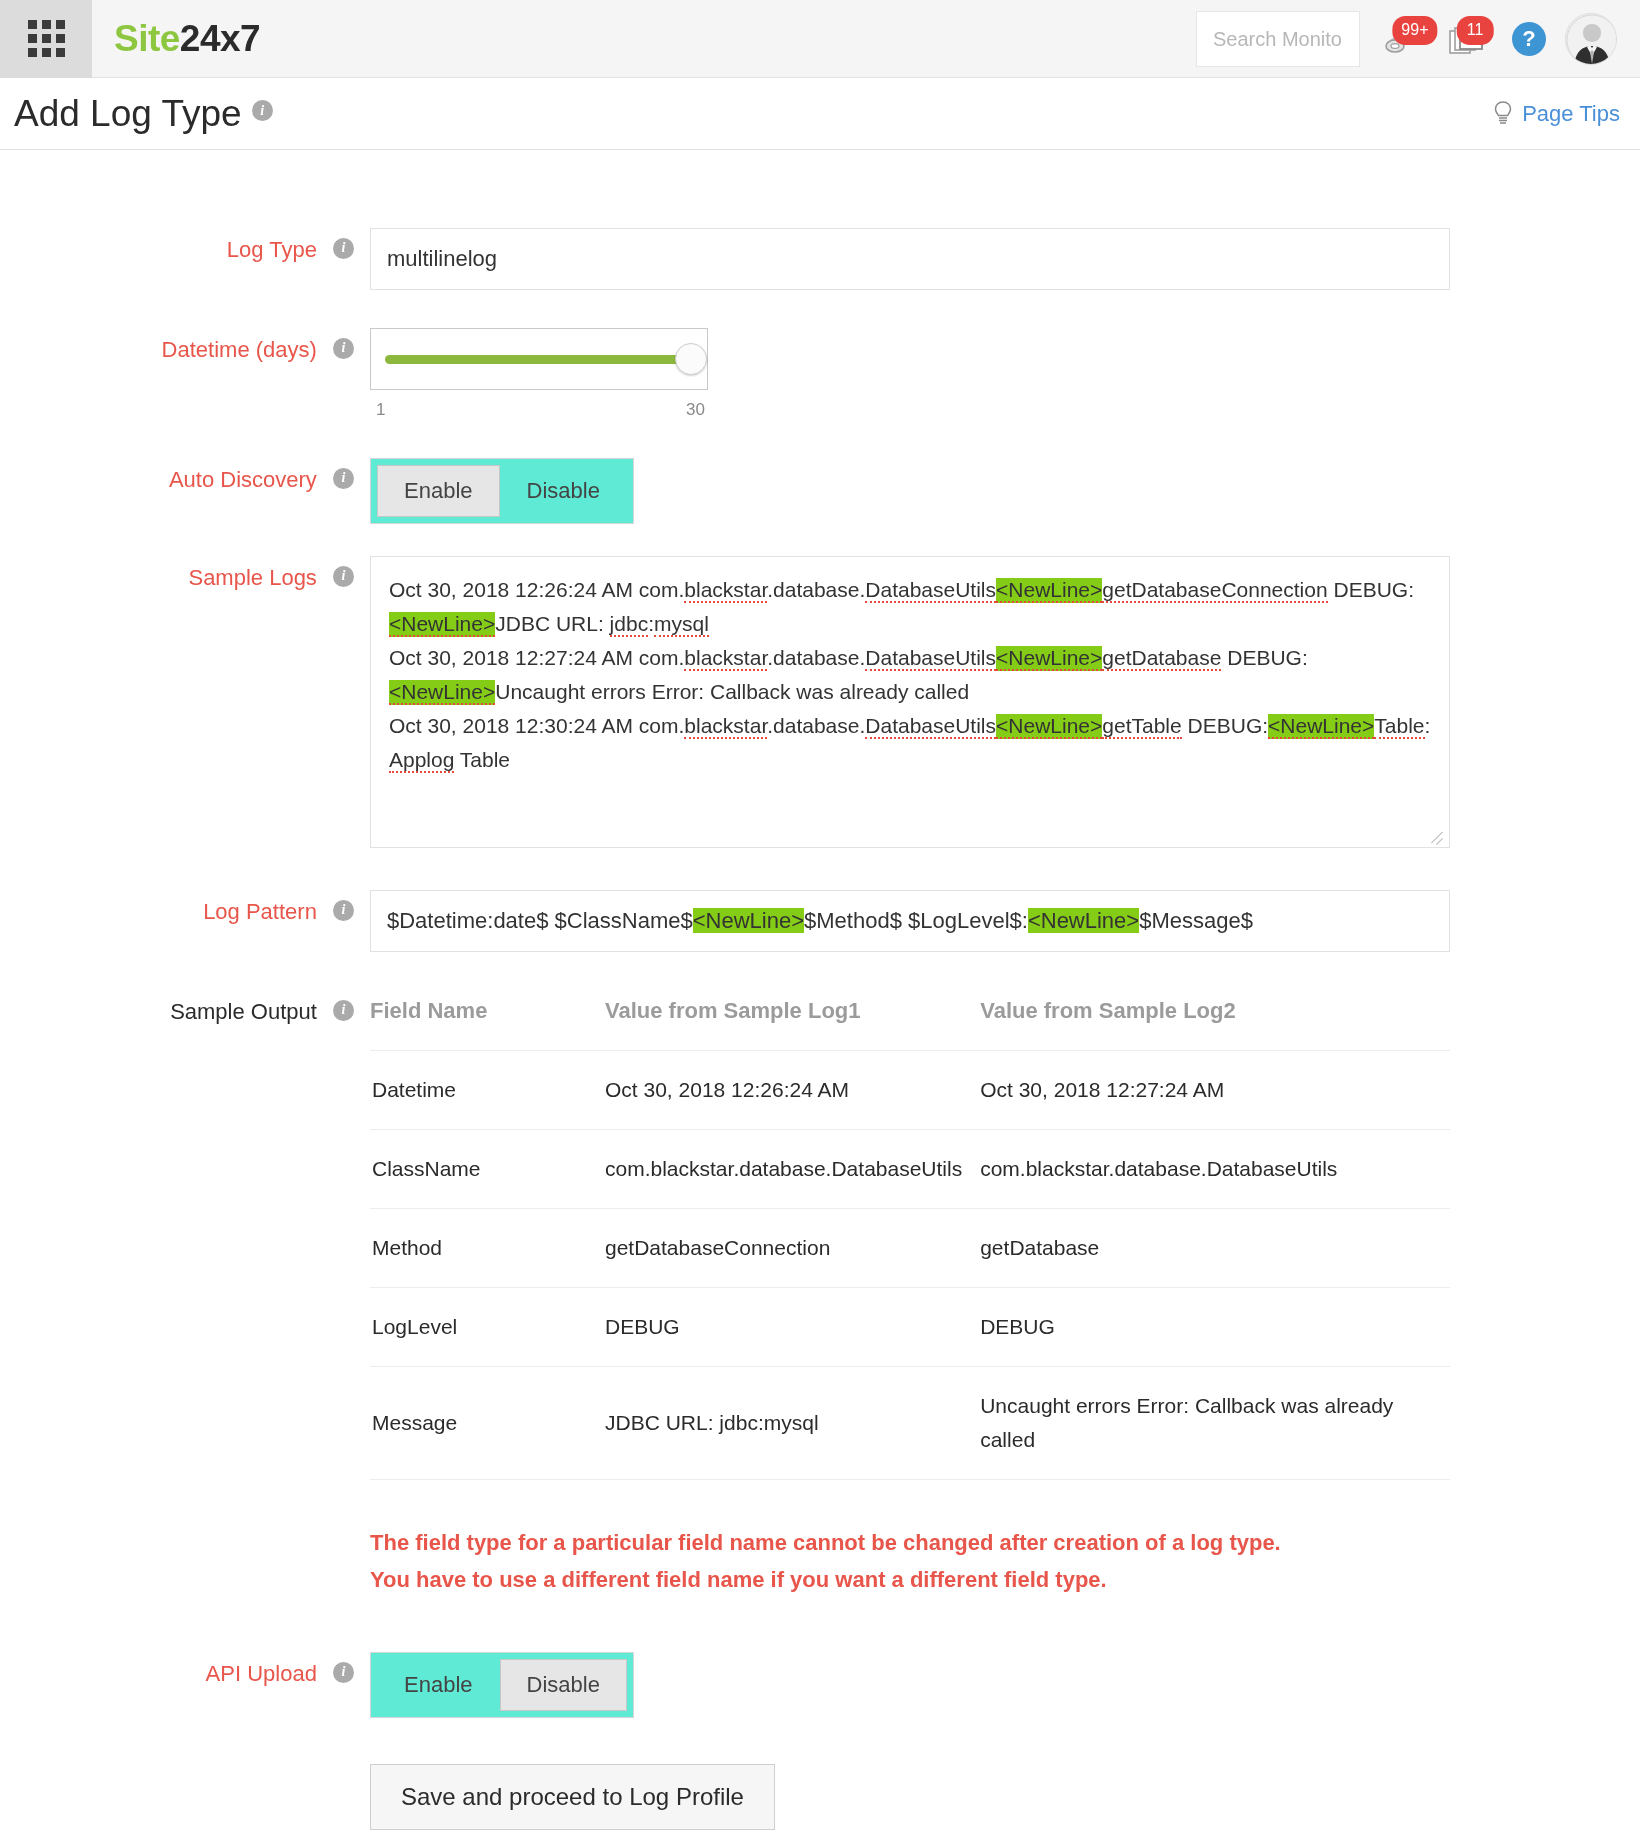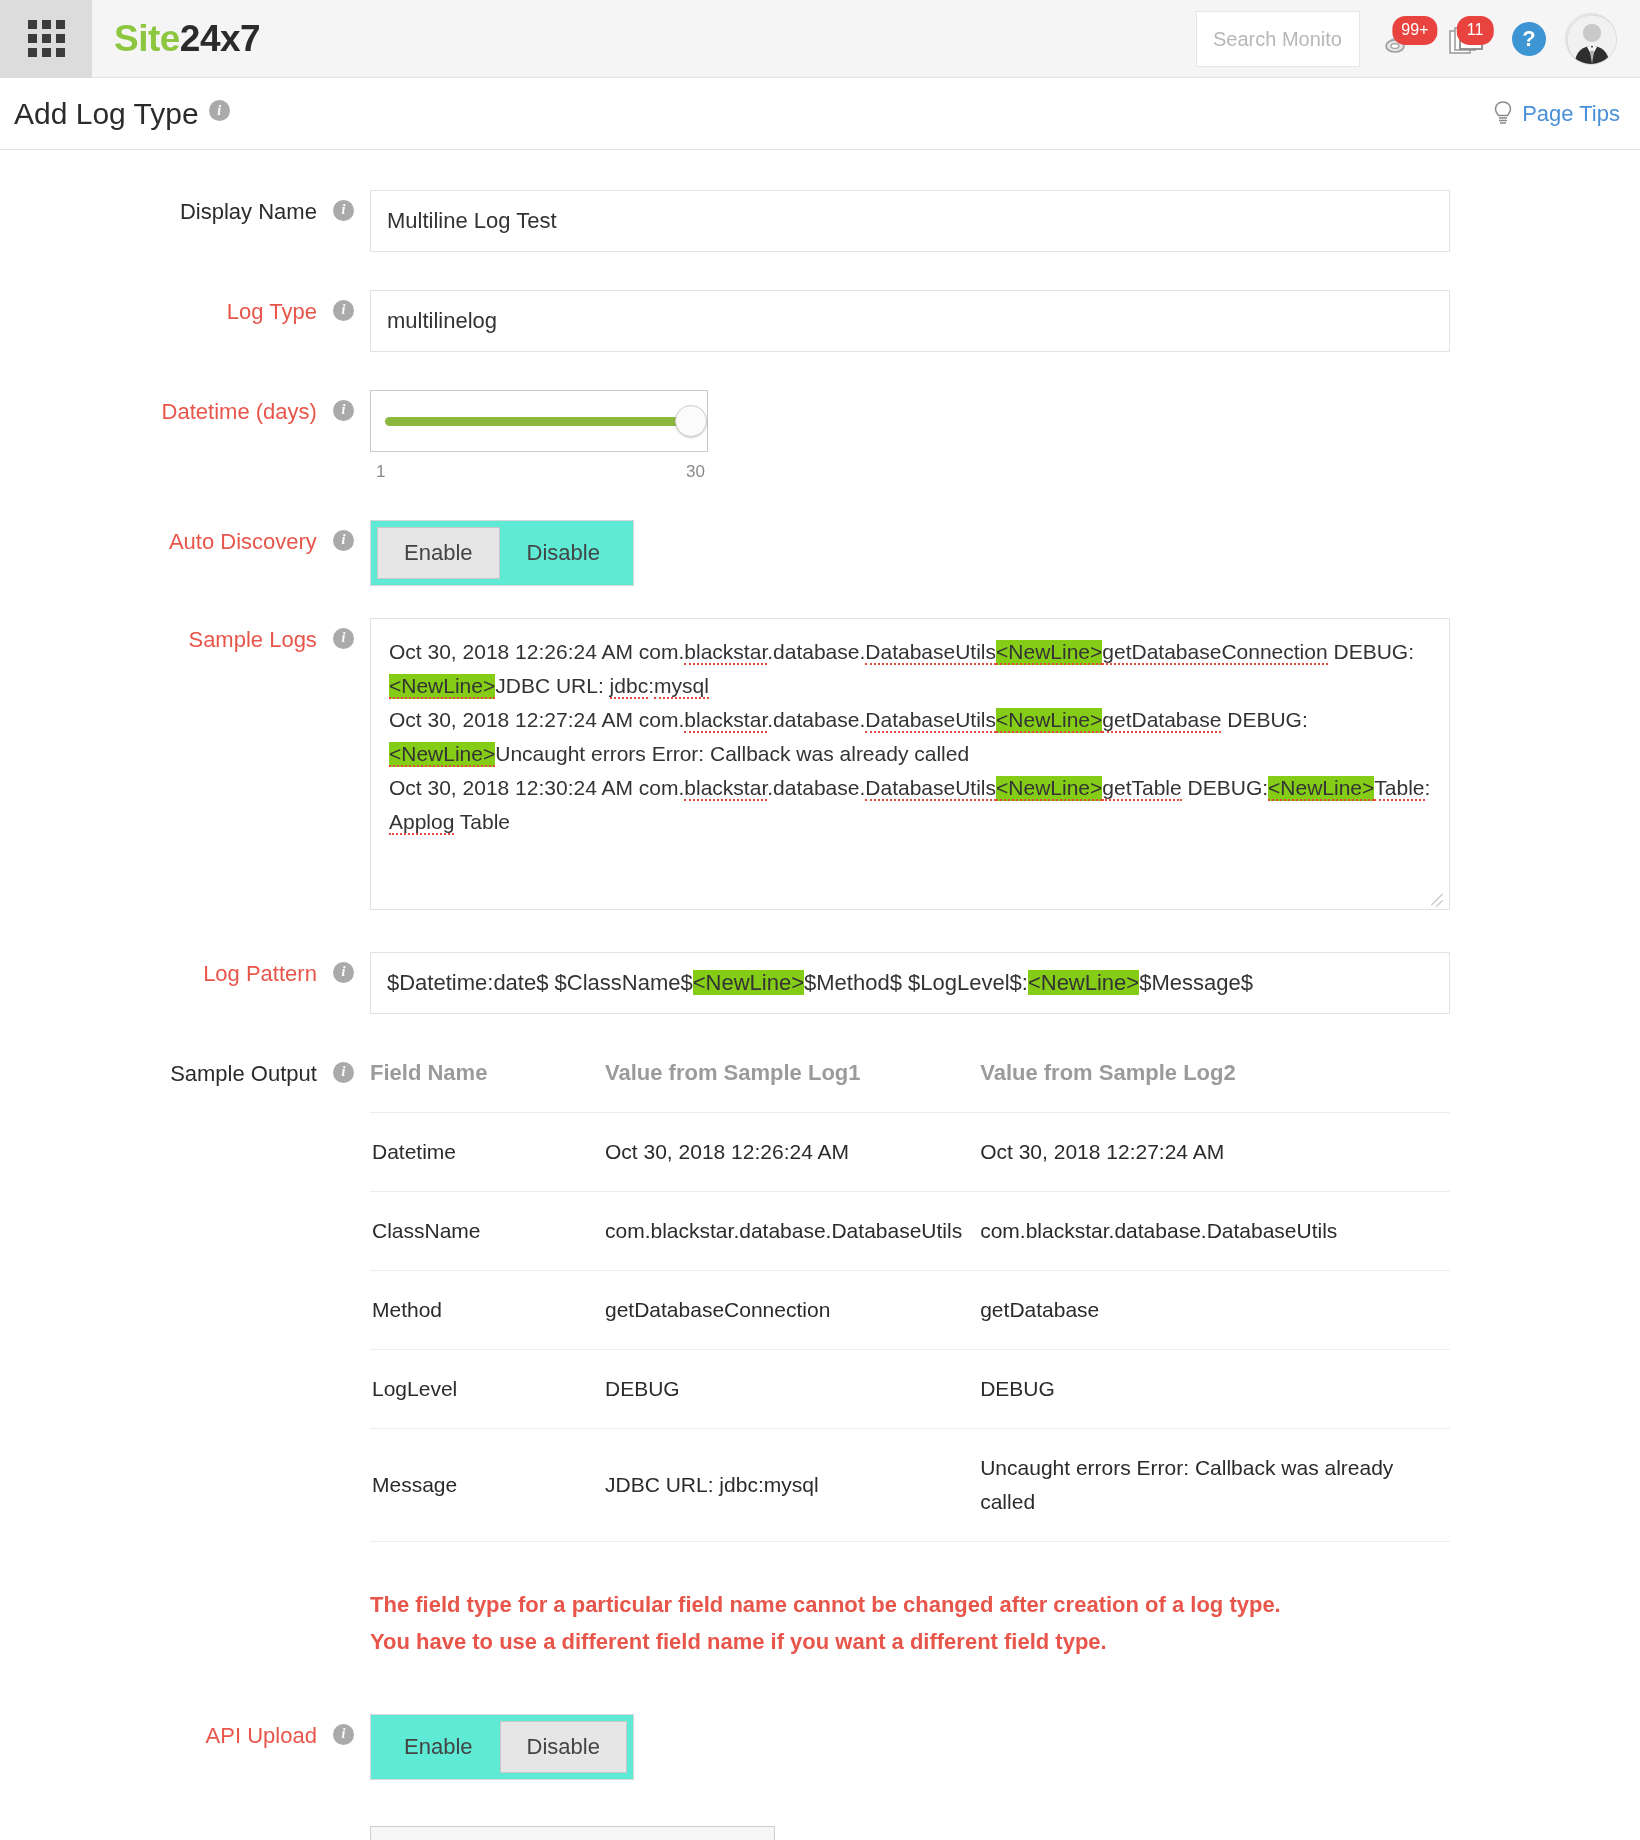--- a/index.html
+++ b/index.html
@@ -78,21 +78,21 @@
   }
 
   
   .pagehead {
     height: 72px;
     border-bottom: 1px solid #e2e2e2;
     display:flex; align-items:center;
     padding: 0 18px 0 14px;
     position: relative;
   }
-  .page-title { font-size: 30px; color:#2b2b2b; font-weight:400; }
+  .page-title { font-size: 37px; color:#2b2b2b; font-weight:400; }
   .info-dot {
     display:inline-flex; align-items:center; justify-content:center;
     width: 21px; height:21px; border-radius:50%;
     background:#aaa; color:#fff; font-size:14px; font-weight:bold;
     font-style: italic;
     font-family:"Liberation Serif", serif;
     vertical-align: middle; margin-left: 10px;
     position: relative; top: -3px;
   }
   .page-tips {
@@ -283,29 +283,20 @@
     <svg width="20" height="26" viewBox="0 0 20 26">
       <path d="M10 1 C5.5 1 2.5 4.2 2.5 8 c0 3 2 4.8 3 6.6 h9 c1 -1.8 3 -3.6 3 -6.6 C17.5 4.2 14.5 1 10 1 z" fill="none" stroke="#8a8a8a" stroke-width="1.5"></path>
       <path d="M6 17 h8 M6 19.5 h8 M7 22 h6" stroke="#8a8a8a" stroke-width="1.4"></path>
     </svg>
     <span>Page Tips</span>
   </div>
 </div>
 
 <div class="form">
 
-  <div class="row">
-    <div class="lbl-col plain">
-      <span>Display Name</span>
-      <span class="info-dot">i</span>
-    </div>
-    <div class="fld-col">
-      <input class="txt-input" type="text" value="Multiline Log Test" style="">
-    </div>
-  </div>
   <div class="gap-lg"></div>
 
   <div class="row">
     <div class="lbl-col req">
       <span>Log Type</span>
       <span class="info-dot">i</span>
     </div>
     <div class="fld-col">
       <input class="txt-input" type="text" value="multilinelog" style="">
     </div>

